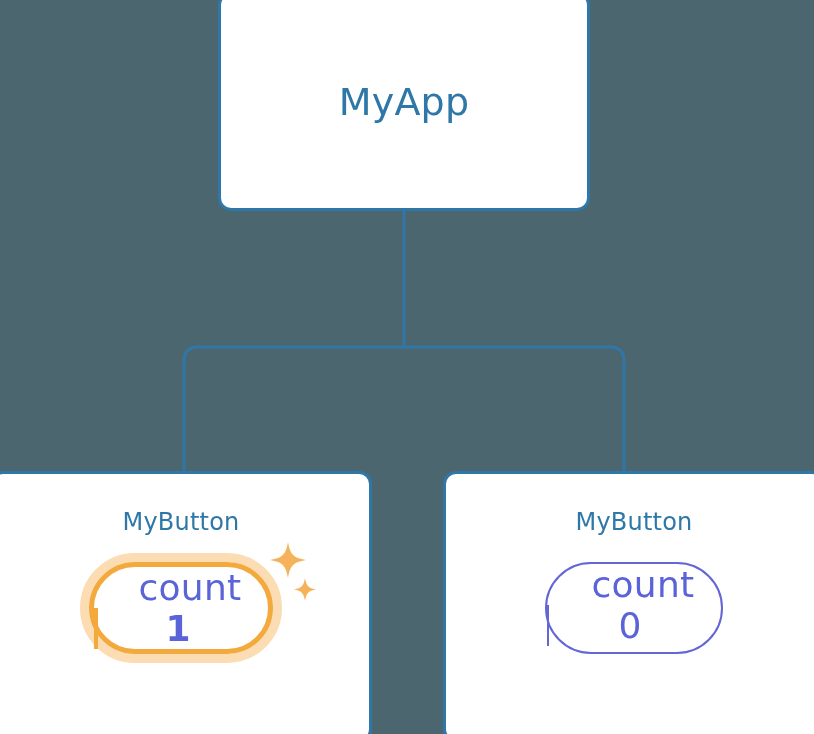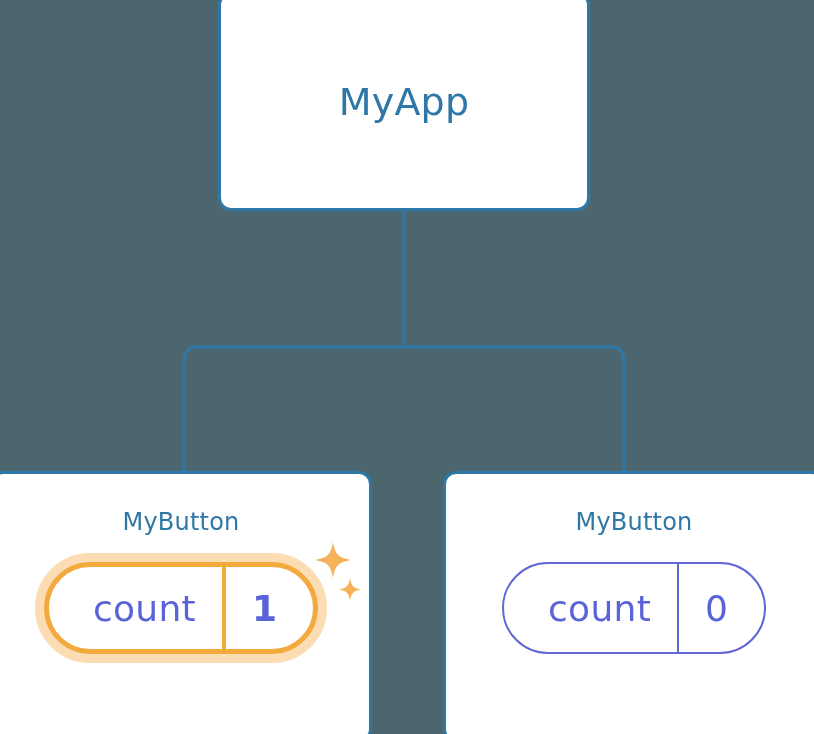--- a/index.html
+++ b/index.html
@@ -82,20 +82,21 @@
 
   .pill {
     position: relative;
     display: flex;
     align-items: stretch;
     height: 92px;
     border-radius: 46px;
     background: #ffffff;
     box-sizing: border-box;
     z-index: 2;
+    flex-direction: column;
   }
 
   .pill-plain {
     border: 2px solid #6367d6;
   }
 
   .pill-hot {
     border: 5px solid #f3a93c;
   }
 

